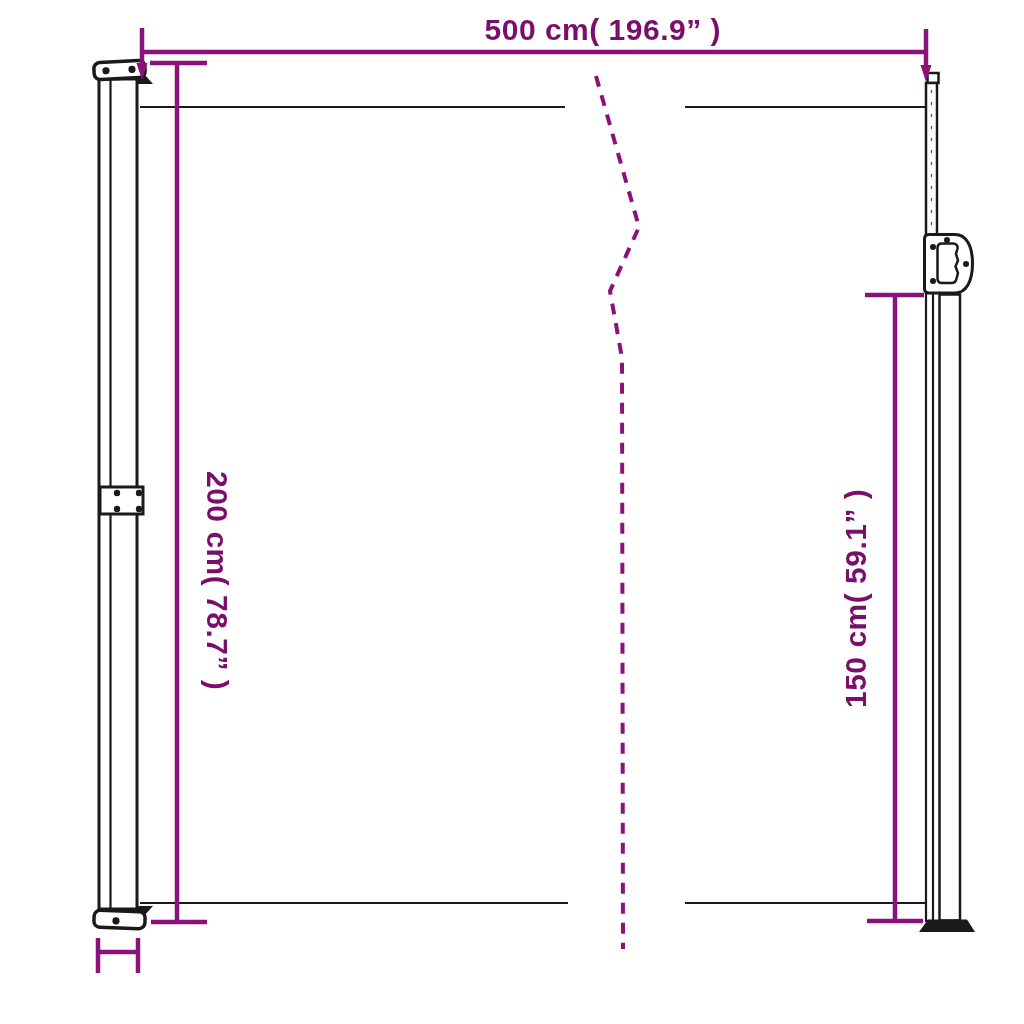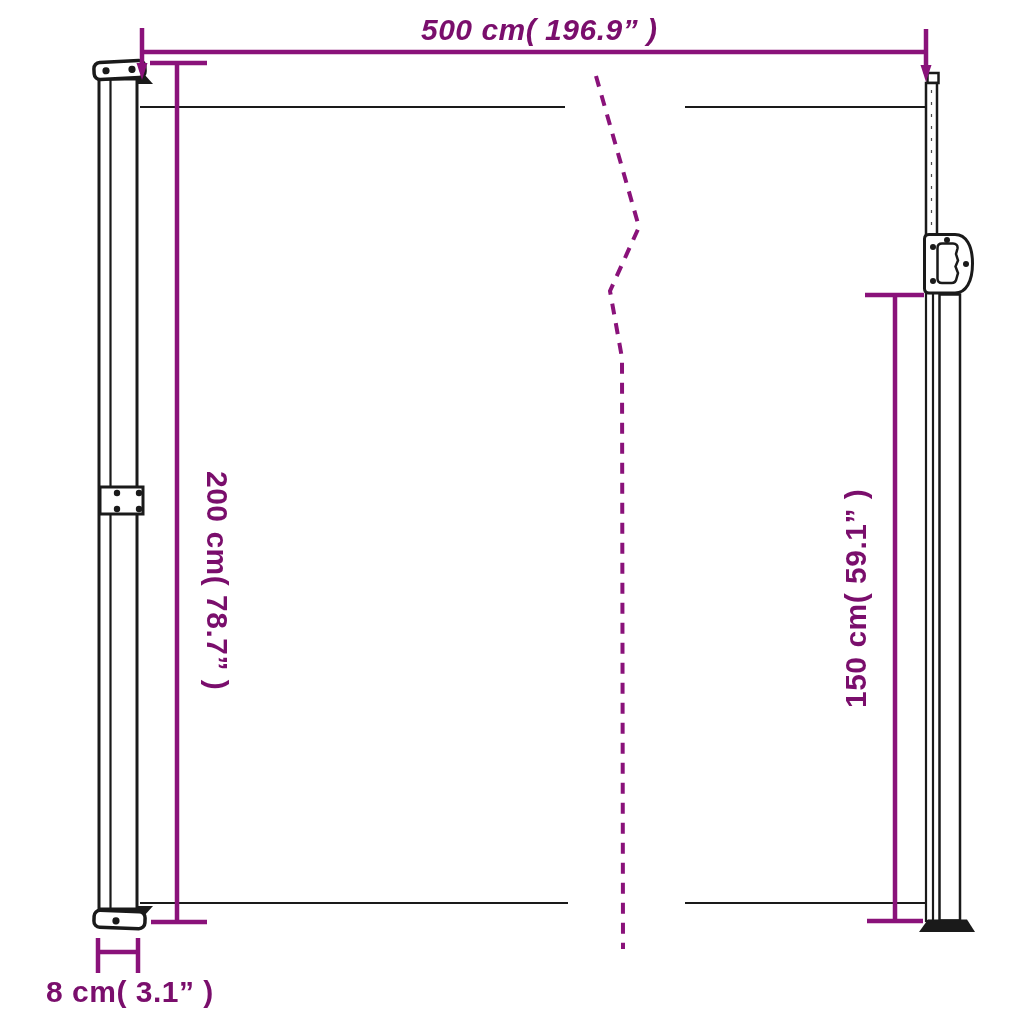--- a/index.html
+++ b/index.html
@@ -21,21 +21,21 @@
   
   .dim-label{
     position:absolute;
     color:var(--label_purple,#7a0e6c);
     font-weight:bold;
     font-size:30px;
     line-height:32px;
     letter-spacing:0.5px;
     white-space:nowrap;
   }
-  .label-top{left:421px;top:14px;width:300px;text-align:left;font-style:italic;}
+  .label-top{left:421px;top:14px;width:300px;text-align:right;}
   .label-cw{left:233px;top:471px;transform:rotate(90deg);transform-origin:left top;}
   .label-ccw{left:840px;top:708px;transform:rotate(-90deg);transform-origin:left top;}
   .label-depth{left:46px;top:976px;}
 </style>
 </head>
 <body>
 
 <div class="canvas">
 
   <svg width="1024" height="1024" viewBox="0 0 1024 1024">
@@ -127,14 +127,13 @@
       <line class="p-line" stroke-width="4.5" x1="138" y1="938" x2="138" y2="973"></line>
     </g>
   </svg>
 
   <div class="dim-label label-top">500 cm( 196.9” )</div>
 
   <div class="dim-label label-cw">200 cm( 78.7” )</div>
 
   <div class="dim-label label-ccw">150 cm( 59.1” )</div>
 
-  <div class="dim-label label-depth">8 cm( 3.1” )</div>
 </div>
 
 </body></html>

